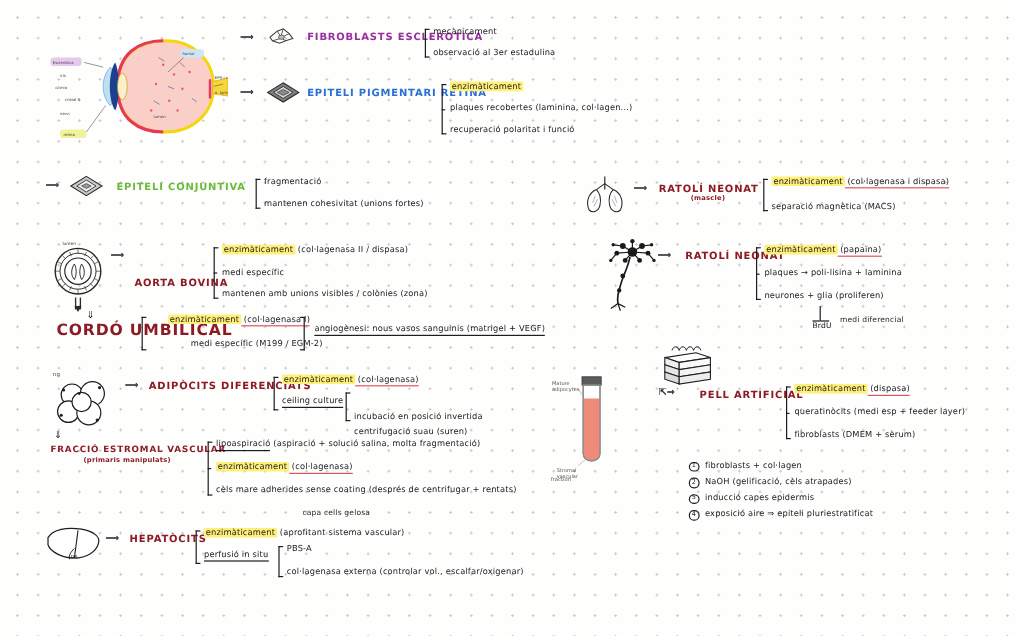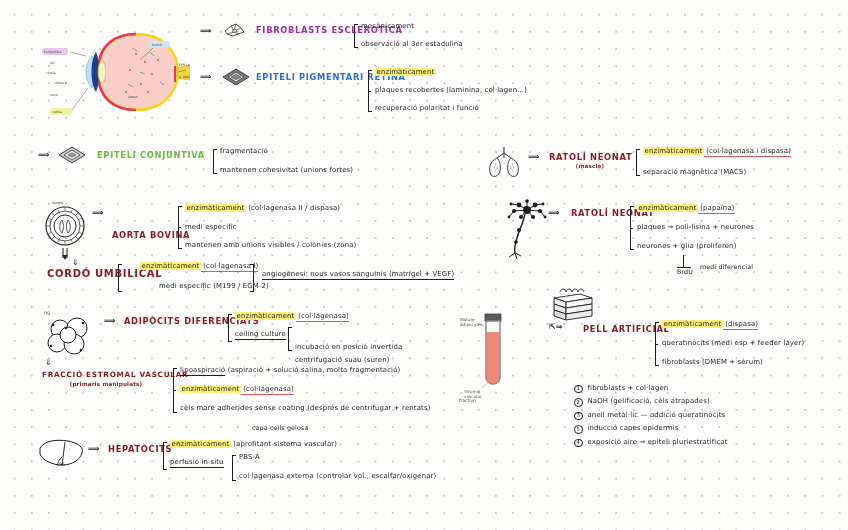--- a/index.html
+++ b/index.html
@@ -280,29 +280,29 @@
       <path d="M10 55 L4 59 M10 55 L12 61 M10 55 L16 58" stroke="#1a1a1a" stroke-width="1" fill="none"></path>
     </svg>
   </div>
   <div class="arrow node" style="left:548px;top:208px;">⟹</div>
   <div class="node hw head h-darkred" style="left:571px;top:208px;">RATOLÍ NEONAT</div>
   <div class="brk" style="left:630px;top:206px;height:44px;"></div>
   <div class="tick" style="left:630px;top:228px;"></div>
   <div class="node hw note" style="left:637px;top:205px;">
     <span class="hl">enzimàticament</span><span class="uline-red"> (papaïna)</span>
   </div>
-  <div class="node hw note" style="left:637px;top:224px;">plaques → poli-lisina + neurones</div>
+  <div class="node hw note" style="left:637px;top:224px;">plaques → poli-lisina + laminina</div>
   <div class="node hw note" style="left:637px;top:243px;">neurones + glia (proliferen)</div>
   <div class="node" style="left:683px;top:255px;width:1.2px;height:12px;background:#1c1c22;"></div>
   <div class="node" style="left:677px;top:267px;width:14px;height:1.2px;background:#1c1c22;"></div>
   <div class="node hw note sm" style="left:677px;top:268px;">BrdU</div>
   <div class="node hw note sm" style="left:700px;top:263px;">medi diferencial</div>
 
   <div class="node" style="left:72px;top:258px;font-size:8px;color:#1c1c22;">⇓</div>
-  <div class="node hw head h-darkred" style="left:47px;top:268px;font-size:10px;">CORDÓ UMBILICAL</div>
+  <div class="node hw head h-darkred" style="left:47px;top:268px;font-size:13px;">CORDÓ UMBILICAL</div>
   <div class="brk" style="left:118px;top:264px;height:28px;"></div>
   <div class="node hw note" style="left:140px;top:263px;">
     <span class="hl">enzimàticament</span><span class="uline-red"> (col·lagenasa I)</span>
   </div>
   <div class="node hw note" style="left:125px;top:283px;margin-left:34px;">medi específic (M199 / EGM-2)</div>
   <div class="brk-r" style="left:250px;top:264px;height:28px;"></div>
   <div class="node hw note" style="left:262px;top:271px;">
     <span class="ul">angiogènesi: nous vasos sanguinis (matrigel + VEGF)</span>
   </div>
 
@@ -419,24 +419,20 @@
   <div class="numlist" style="left:574px;top:382px;">
     <div class="numrow">
       <span class="circ">1</span>
       <span class="hw note">fibroblasts + col·lagen</span>
     </div>
     <div class="numrow">
       <span class="circ">2</span>
       <span class="hw note">NaOH (gelificació, cèls atrapades)</span>
     </div>
     <div class="numrow">
-      <span class="circ">3</span>
-      <span class="hw note">anell metàl·lic  —  addició queratinòcits</span>
-    </div>
-    <div class="numrow">
       <span class="circ">5</span>
       <span class="hw note">inducció capes epidermis</span>
     </div>
     <div class="numrow">
       <span class="circ">4</span>
       <span class="hw note">exposició aire ⇒ epiteli pluriestratificat</span>
     </div>
   </div>
 
 </div>

